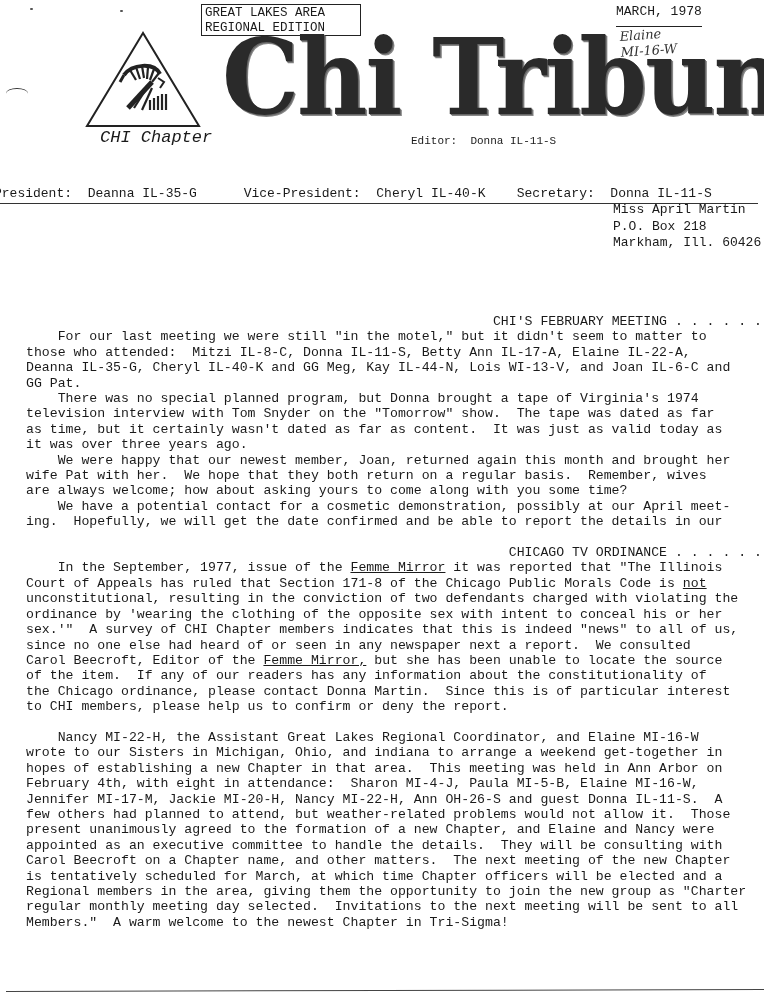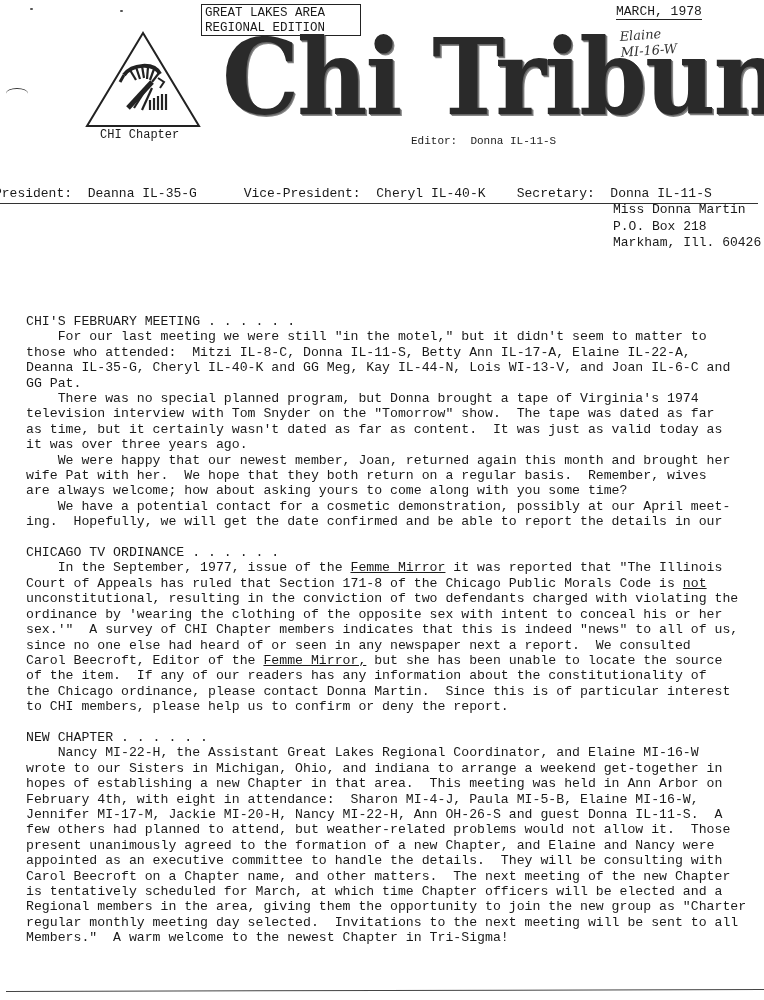--- a/index.html
+++ b/index.html
@@ -11,46 +11,46 @@
   .abs { position: absolute; }
   .mono { font-family: "Liberation Mono", "DejaVu Sans Mono", monospace; }
 
   
   .edition-box {
     left: 201px; top: 4px; width: 160px; height: 32px;
     border: 1.5px solid #222; font-size: 12.5px; line-height: 15px;
     padding: 1px 3px; box-sizing: border-box; letter-spacing: 0px; white-space: nowrap;
   }
   .logo { left: 84px; top: 30px; width: 118px; height: 100px; }
-  .logo-caption { left: 100px; top: 128px; font-size: 12px; }
+  .logo-caption { left: 100px; top: 128px; font-size: 17px; font-style: italic; }
   .masthead {
     left: 222px; top: 22px; height: 112px;
     font-family: "DejaVu Serif", "Liberation Serif", serif;
     font-weight: bold; font-size: 104px; line-height: 112px; letter-spacing: -2px;
     color: #2a2a2a;
     text-shadow: 1px 1px 0 #666, 2px 2px 0 #888;
     transform: scaleX(0.93); transform-origin: left top; white-space: nowrap;
   }
-  .date { left: 616px; top: 4px; font-size: 13px; border-bottom: 1.5px solid #222; padding-bottom: 0; }
+  .date { left: 616px; top: 4px; font-size: 13px; border-bottom: 1.5px solid #222; padding-bottom: 7px; }
   .handwriting {
     left: 620px; top: 24px; width: 140px;
     font-family: "DejaVu Serif", serif; font-style: italic; font-size: 13px;
     line-height: 16px; color: #333; transform: rotate(-4deg);
   }
   .editor { left: 411px; top: 135px; font-size: 11px; white-space: pre; }
 
   .officers-line {
     left: 0; top: 186px; width: 764px; font-size: 13px; white-space: pre;
     border-bottom: 1.5px solid #333; padding-bottom: 2px; margin-left: -6px;
   }
   .address { left: 613px; top: 202px; font-size: 13px; line-height: 16.5px; }
 
   
   .content { left: 26px; top: 314px; width: 736px; font-size: 13.2px; line-height: 15.4px; }
-  .section-head { white-space: pre; }
+  .section-head { white-space: pre; text-align: right; }
   .line { white-space: pre; display: block; }
   .u { text-decoration: underline; }
   .gap { height: 15.4px; }
 
   .bottom-rule {
     left: 6px; top: 990px; width: 758px; height: 0;
     border-top: 1.2px solid #444; transform: rotate(-0.15deg);
   }
   .speck { width: 3px; height: 2px; background: #555; border-radius: 1px; }
   .margin-arc {
@@ -102,21 +102,21 @@
 <div class="abs handwriting">
   <div>Elaine</div>
   <div>MI-16-W</div>
 </div>
 
 <div class="abs editor mono">Editor:  Donna IL-11-S</div>
 
 <div class="abs officers-line mono"><span>President:</span>  <span>Deanna IL-35-G</span>      <span>Vice-President:</span>  <span>Cheryl IL-40-K</span>    <span>Secretary:</span>  <span>Donna IL-11-S</span></div>
 
 <div class="abs address mono">
-  <div>Miss Donna Martin</div>
+  <div>Miss April Martin</div>
   <div>P.O. Box 218</div>
   <div>Markham, Ill. 60426</div>
 </div>
 
 <div class="abs content mono">
 
   <div>
     <span class="line section-head">CHI'S FEBRUARY MEETING . . . . . .</span>
     <span class="line">    For our last meeting we were still "in the motel," but it didn't seem to matter to</span>
     <span class="line">those who attended:  Mitzi IL-8-C, Donna IL-11-S, Betty Ann IL-17-A, Elaine IL-22-A,</span>
@@ -145,21 +145,20 @@
     <span class="line">since no one else had heard of or seen in any newspaper next a report.  We consulted</span>
     <span class="line"><span>Carol Beecroft, Editor of the </span><span class="u">Femme Mirror,</span><span> but she has been unable to locate the source</span></span>
     <span class="line">of the item.  If any of our readers has any information about the constitutionality of</span>
     <span class="line">the Chicago ordinance, please contact Donna Martin.  Since this is of particular interest</span>
     <span class="line">to CHI members, please help us to confirm or deny the report.</span>
   </div>
 
   <div class="gap"></div>
 
   <div>
-    <span class="line section-head">NEW CHAPTER . . . . . .</span>
     <span class="line">    Nancy MI-22-H, the Assistant Great Lakes Regional Coordinator, and Elaine MI-16-W</span>
     <span class="line">wrote to our Sisters in Michigan, Ohio, and indiana to arrange a weekend get-together in</span>
     <span class="line">hopes of establishing a new Chapter in that area.  This meeting was held in Ann Arbor on</span>
     <span class="line">February 4th, with eight in attendance:  Sharon MI-4-J, Paula MI-5-B, Elaine MI-16-W,</span>
     <span class="line">Jennifer MI-17-M, Jackie MI-20-H, Nancy MI-22-H, Ann OH-26-S and guest Donna IL-11-S.  A</span>
     <span class="line">few others had planned to attend, but weather-related problems would not allow it.  Those</span>
     <span class="line">present unanimously agreed to the formation of a new Chapter, and Elaine and Nancy were</span>
     <span class="line">appointed as an executive committee to handle the details.  They will be consulting with</span>
     <span class="line">Carol Beecroft on a Chapter name, and other matters.  The next meeting of the new Chapter</span>
     <span class="line">is tentatively scheduled for March, at which time Chapter officers will be elected and a</span>

